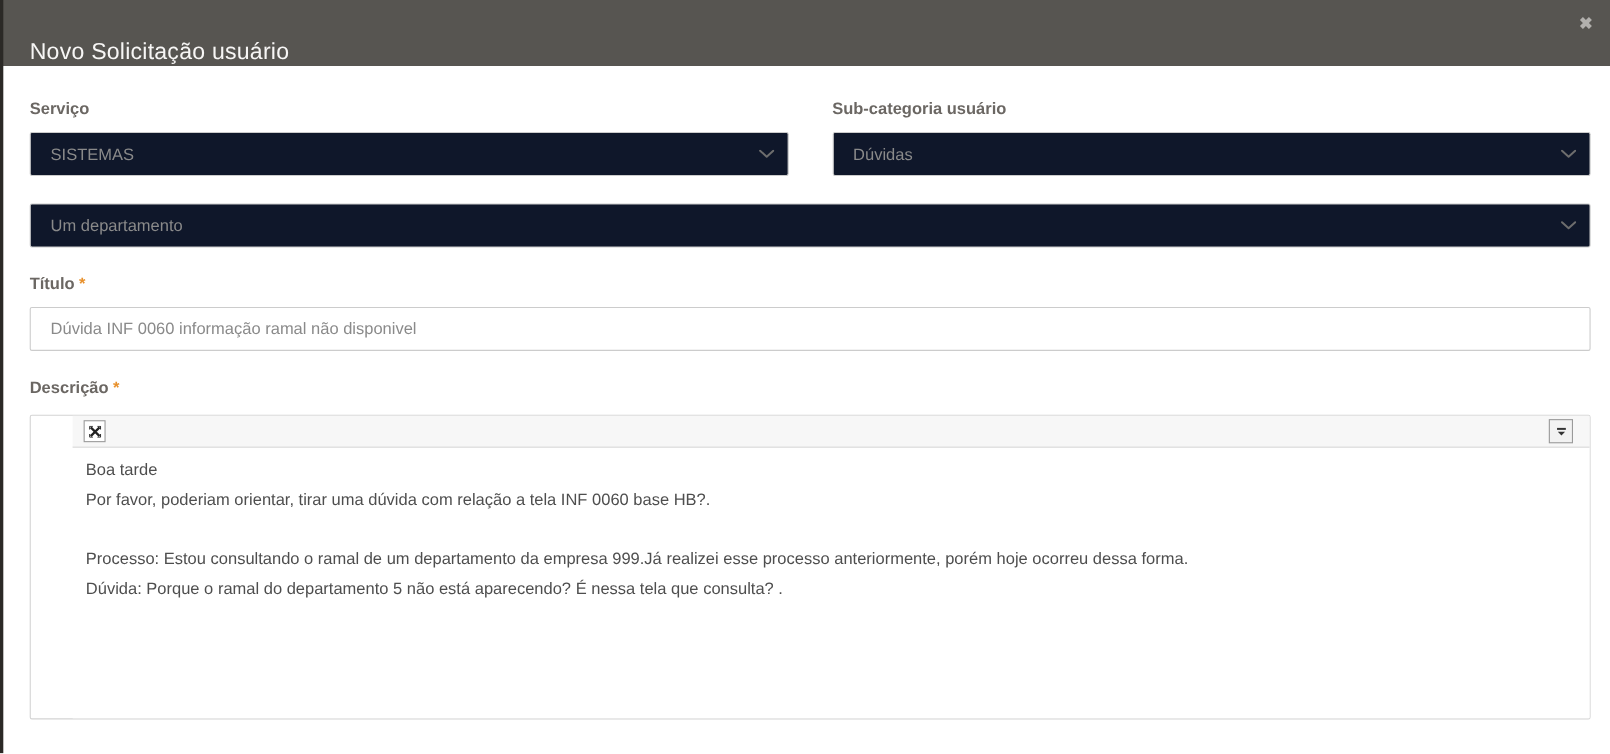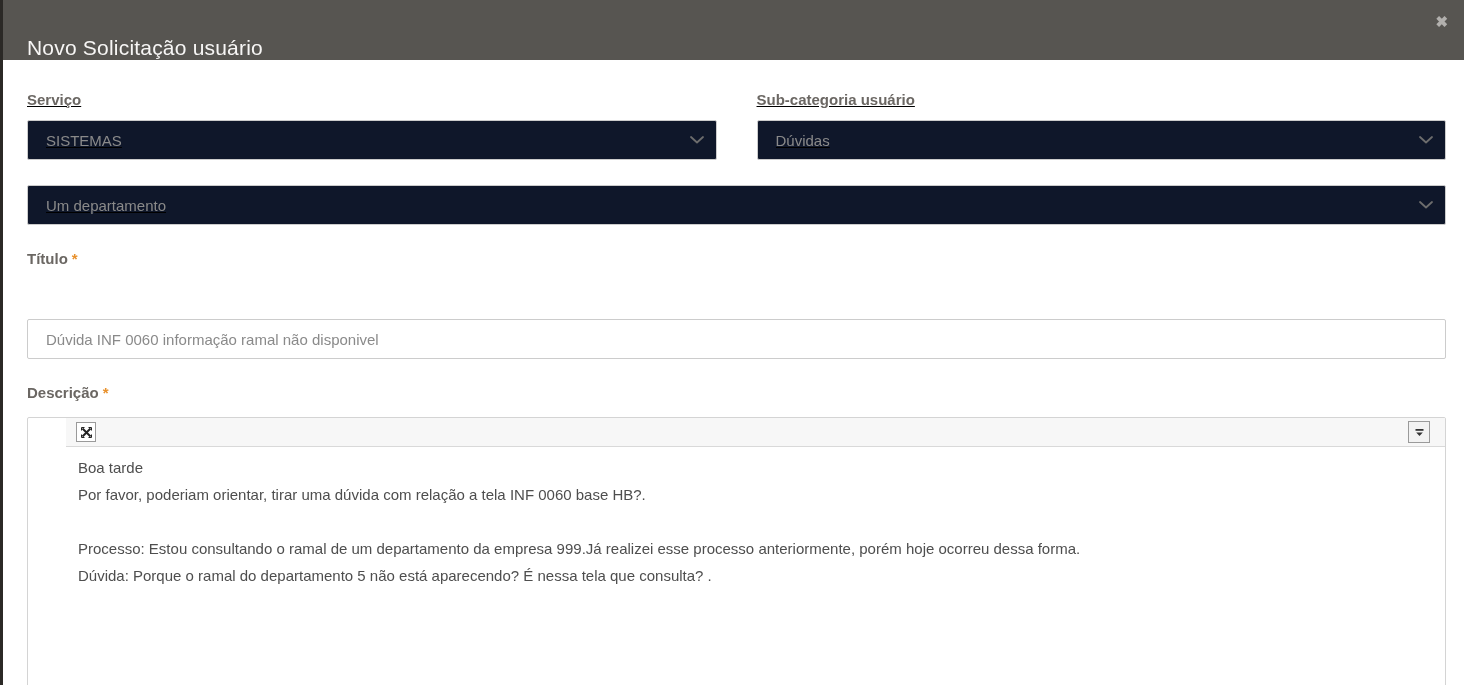--- a/index.html
+++ b/index.html
@@ -37,21 +37,21 @@
     font-weight:bold;
     cursor:pointer;
     line-height:1;
     padding:4px;
   }
   
   .modal-body{
     padding:0 18px 0 27px;
     box-sizing:border-box;
   }
-  .row{display:flex;gap:40px;text-decoration:underline;}
+  .row{display:flex;gap:40px;}
   .row-1{margin-top:30px;}
   .row-2{margin-top:25px;}
   .field{flex:1;min-width:0;}
   .field-full{margin-top:24px;}
   .field-label{
     display:block;
     font-size:15px;
     font-weight:bold;
     color:#6b6763;
     line-height:20px;
@@ -86,21 +86,20 @@
     height:40px;
     border:1px solid #cccccc;
     border-radius:2px;
     box-sizing:border-box;
     padding:0 18px;
     font-family:"Liberation Sans", sans-serif;
     font-size:15px;
     color:#8a8a8a;
     background:#fff;
     outline:none;
-    margin-top:40px;
   }
   
   .editor{
     border:1px solid #d4d4d4;
     border-radius:2px;
     margin-top:-2px;
     padding-left:38px;
   }
   .field-desc .field-label{margin-bottom:16px;}
   .editor-toolbar{

